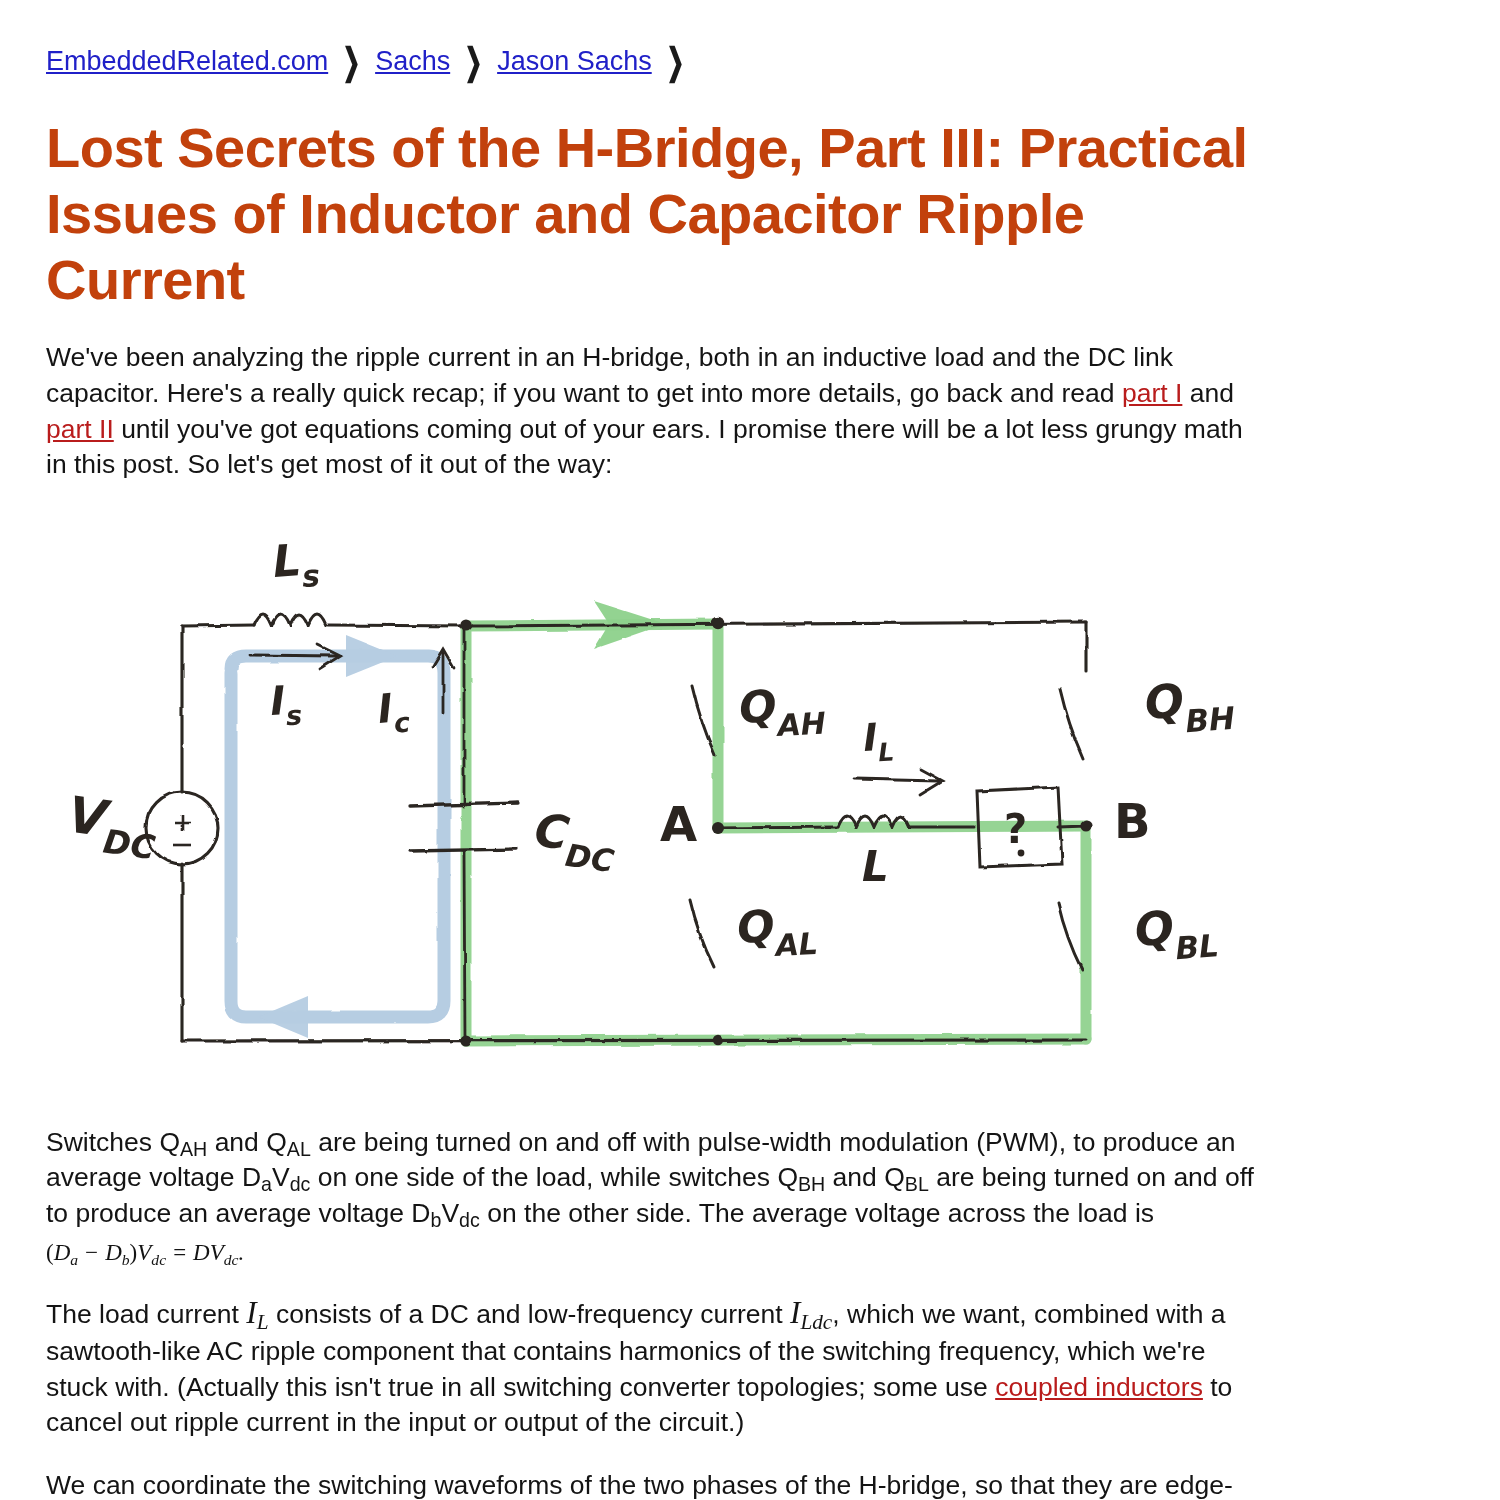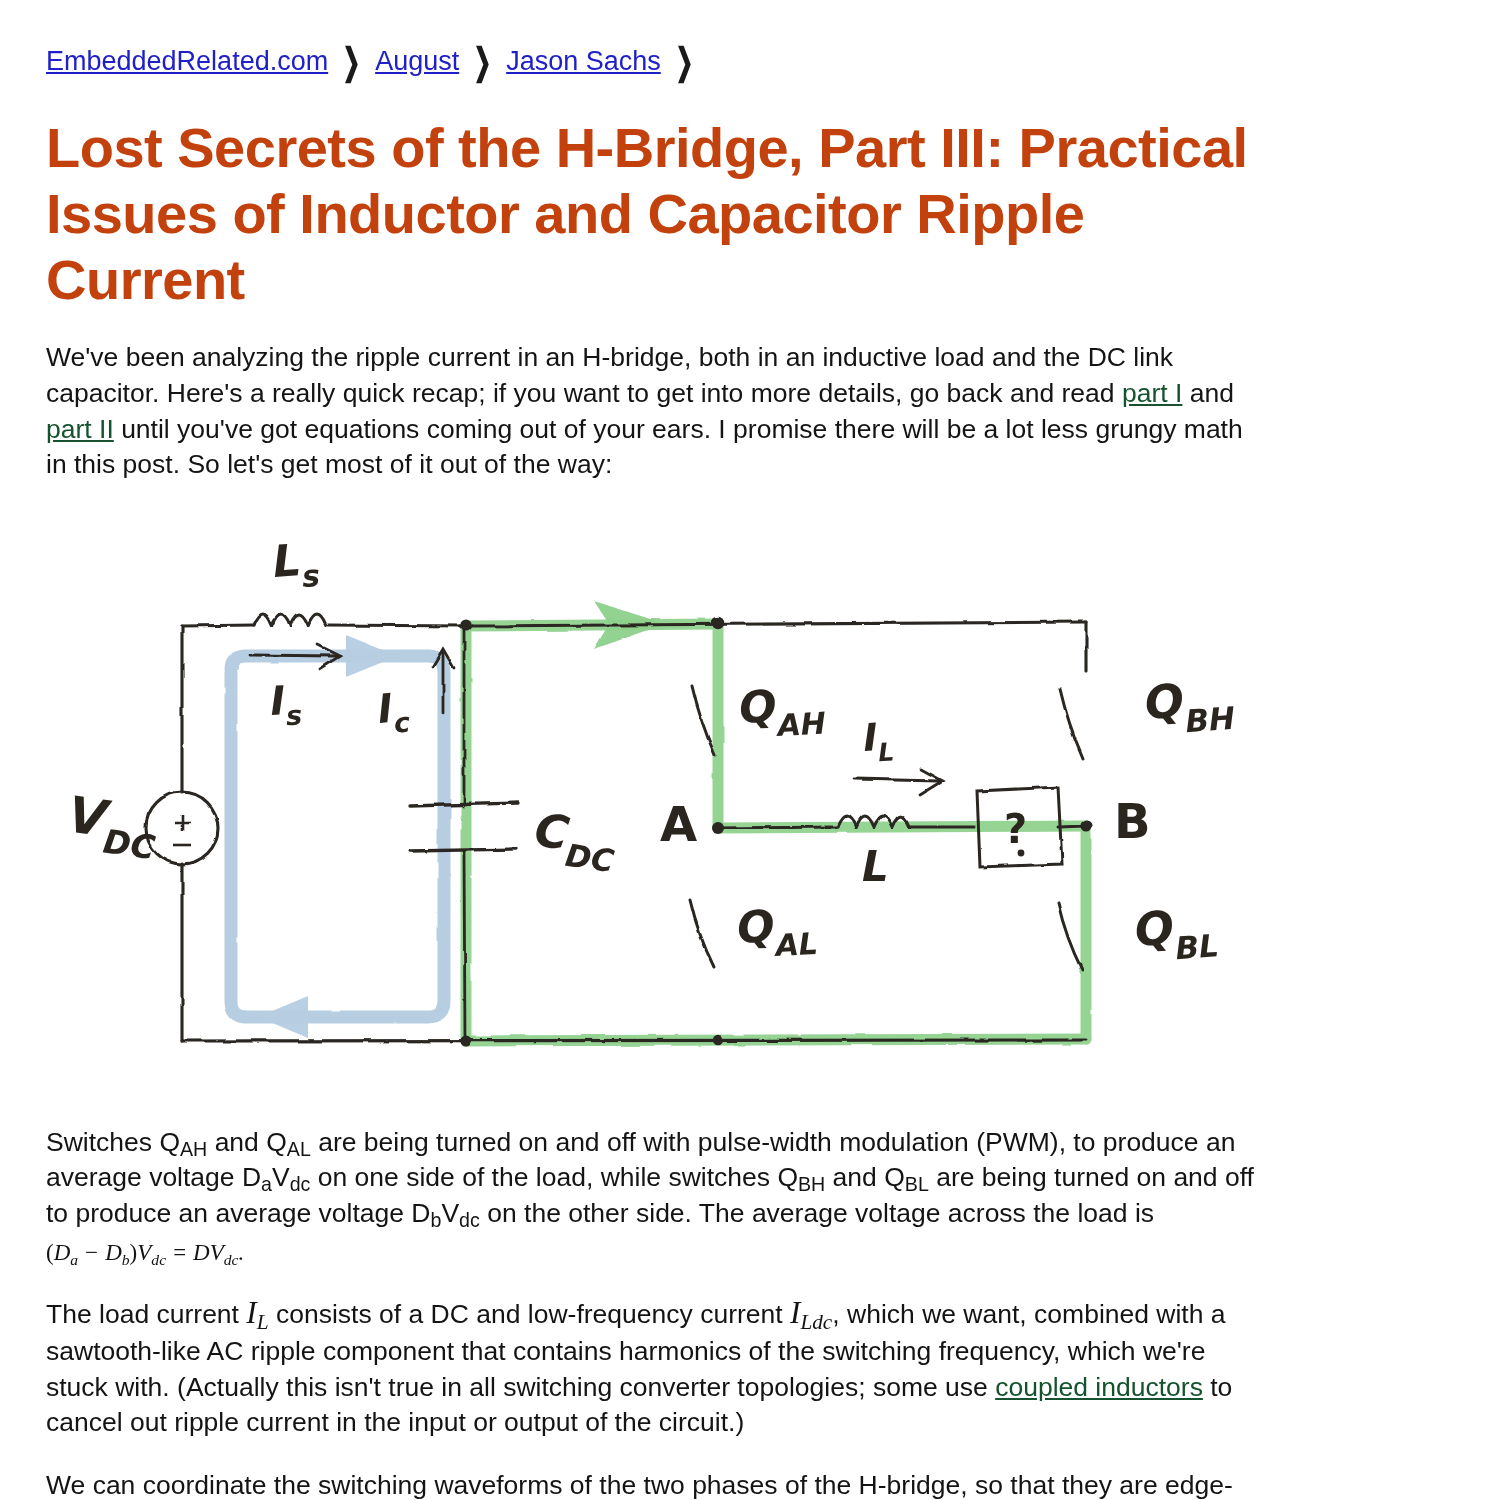--- a/index.html
+++ b/index.html
@@ -75,21 +75,21 @@
 
   
   p.body {
     font-size: 26.5px;
     line-height: 1.345;
     margin: 27px 0 0 0;
     color: #141414;
     max-width: 1418px;
   }
   p.body a {
-    color: #14532d;
+    color: #b91c1c;
     text-decoration: underline;
   }
   sub {
     font-size: 0.74em;
     vertical-align: -0.28em;
     line-height: 0;
   }
 
   
   .math {
@@ -127,21 +127,21 @@
   }
 </style>
 </head>
 <body>
 
 <div class="page">
 
   <nav class="breadcrumb">
     <a href="#">EmbeddedRelated.com</a>
     <span class="crumb-sep">❯</span>
-    <a href="#">August</a>
+    <a href="#">Sachs</a>
     <span class="crumb-sep">❯</span>
     <a href="#">Jason Sachs</a>
     <span class="crumb-sep">❯</span>
   </nav>
 
   <h1 class="post-title">Lost Secrets of the H-Bridge, Part III: Practical Issues of Inductor and Capacitor Ripple Current</h1>
 
 
   <p class="body">
     <span>We've been analyzing the ripple current in an H-bridge, both in an inductive load and the DC link capacitor. Here's a really quick recap; if you want to get into more details, go back and read </span><a href="#">part I</a><span> and </span><a href="#">part II</a><span> until you've got equations coming out of your ears. I promise there will be a lot less grungy math in this post. So let's get most of it out of the way:</span>

